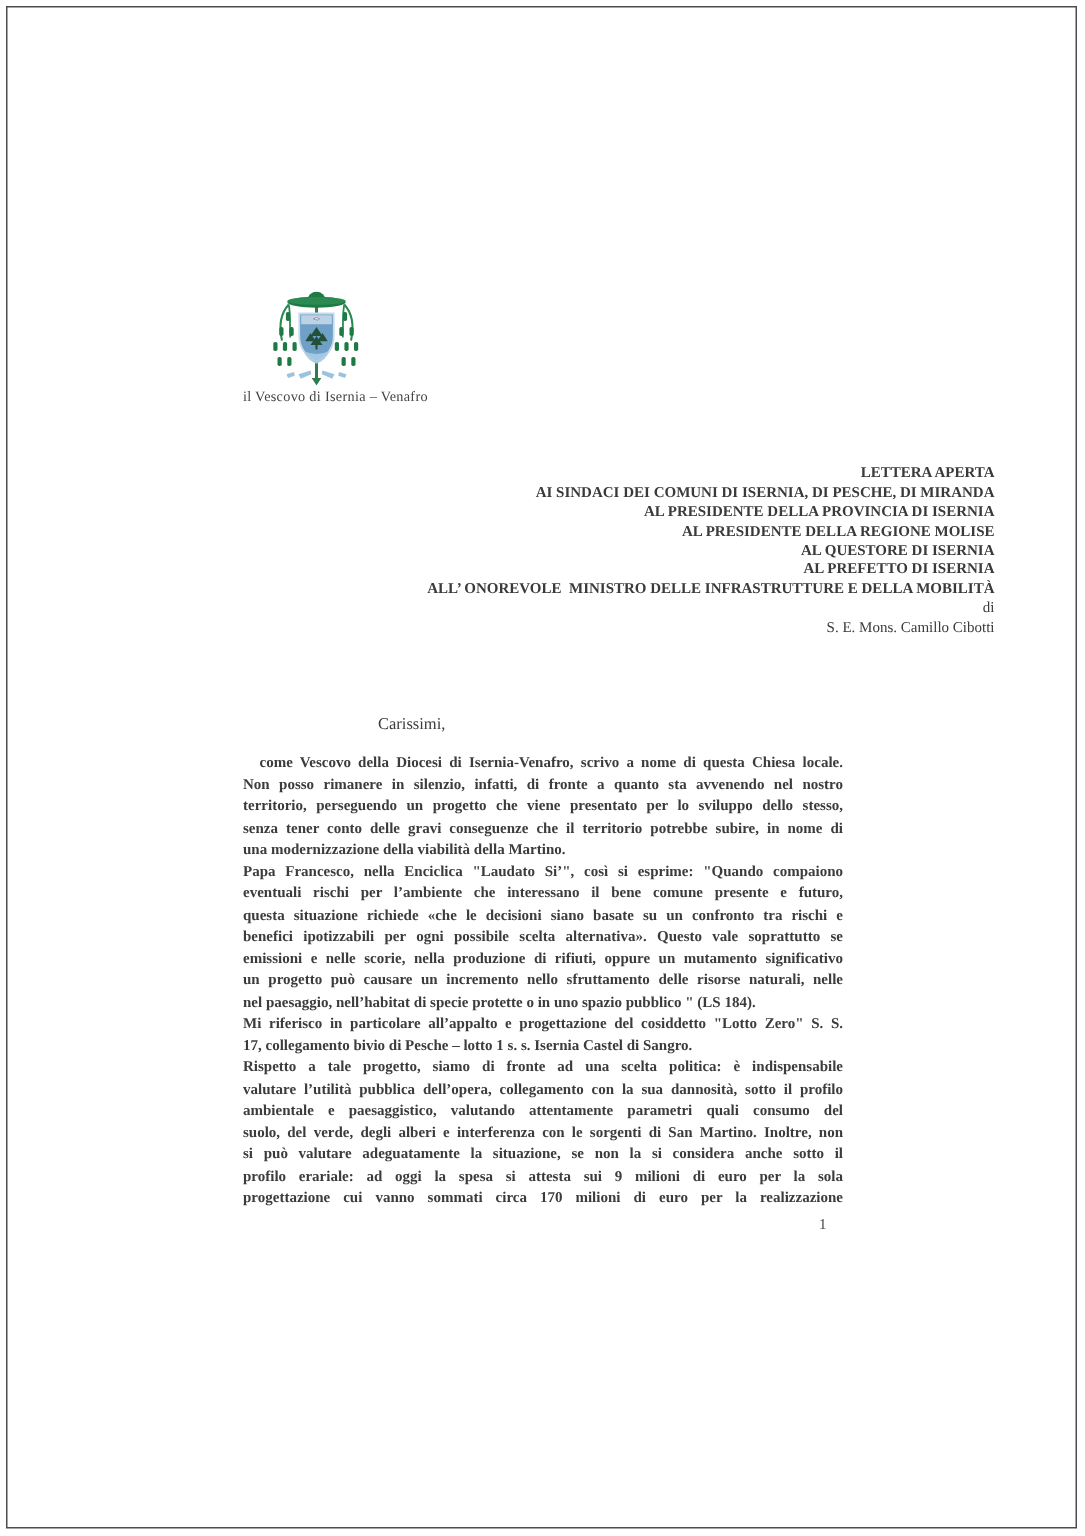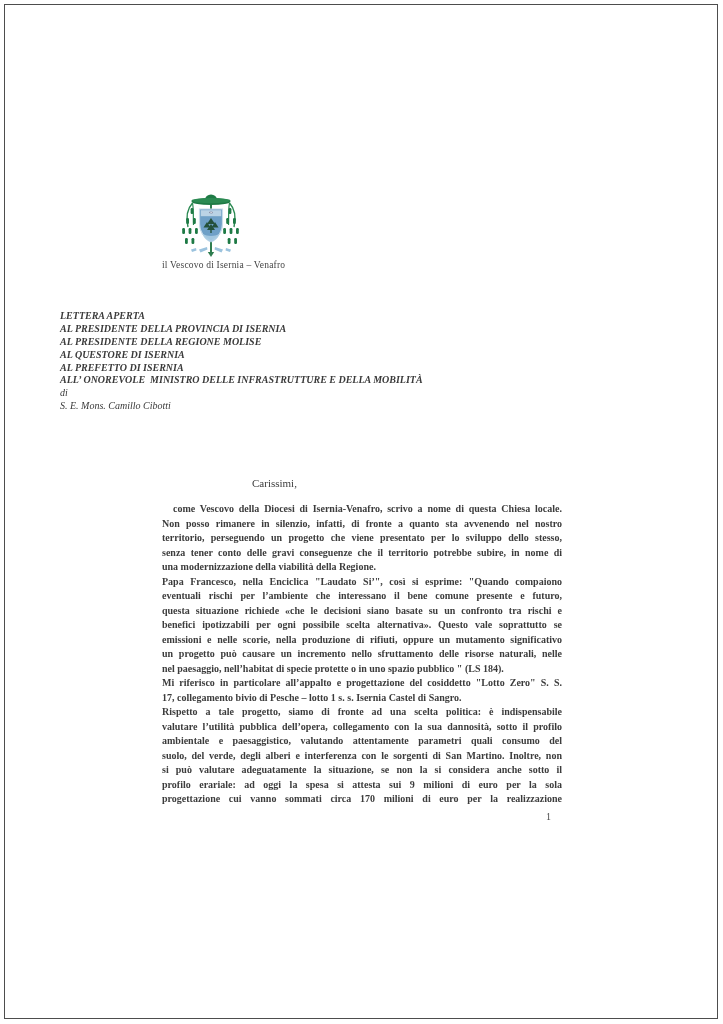--- a/index.html
+++ b/index.html
@@ -5,21 +5,21 @@
   html,body{margin:0;padding:0;background:#ffffff;}
   .page{
     position:relative; width:723px; height:1024px; background:#ffffff;
     font-family:"Liberation Serif","DejaVu Serif",serif; color:#3c3c3c;
     overflow:hidden;
   }
   .frame{ position:absolute; left:4px; top:4px; right:5px; bottom:5px;
     border:1px solid #4d4d4d; pointer-events:none; }
   .crest{ position:absolute; left:181px; top:191px; width:60px; height:68px; }
   .caption{ position:absolute; left:162px; top:260px; font-size:9.5px; color:#444; letter-spacing:.2px; }
-  .header{ position:absolute; left:60px; right:60px; top:310px; text-align:left;font-style:italic; }
+  .header{ position:absolute; left:60px; right:60px; top:310px; text-align:right; }
   .hline{ font-size:10px; line-height:12.9px; height:12.9px; white-space:pre; color:#3a3a3a; }
   .hline.bold{ font-weight:bold; }
   .salutation{ position:absolute; left:252px; top:477px; font-size:11px; }
   .body{ position:absolute; left:162px; top:502px; width:400px; font-size:10px; line-height:14.5px; }
   .bline{ text-align:justify; text-align-last:justify; height:14.5px; overflow:hidden;font-weight:bold; }
   .bline.end{ text-align-last:left; }
   .bline.indent{ text-indent:11px; }
   .pagenum{ position:absolute; left:546px; top:811px; font-size:10px; color:#4a4a4a; }
 </style>
 </head>
@@ -85,40 +85,41 @@
       <path d="M15 57 l-5 1.5 l1 2.5 l4.5 -1.5 z" fill="#9cc3de"></path>
       <path d="M45 57 l5 1.5 l-1 2.5 l-4.5 -1.5 z" fill="#9cc3de"></path>
     </svg>
   </div>
 
   <div class="caption">il Vescovo di Isernia – Venafro</div>
 
   <div class="header">
     <div id="recipients">
         <div class="hline bold">LETTERA APERTA</div>
+        <div class="hline bold">AI SINDACI DEI COMUNI DI ISERNIA, DI PESCHE, DI MIRANDA</div>
         <div class="hline bold">AL PRESIDENTE DELLA PROVINCIA DI ISERNIA</div>
         <div class="hline bold">AL PRESIDENTE DELLA REGIONE MOLISE</div>
         <div class="hline bold">AL QUESTORE DI ISERNIA</div>
         <div class="hline bold">AL PREFETTO DI ISERNIA</div>
         <div class="hline bold">ALL’ ONOREVOLE  MINISTRO DELLE INFRASTRUTTURE E DELLA MOBILITÀ</div>
       </div>
     <div id="fromlines">
         <div class="hline">di</div>
         <div class="hline">S. E. Mons. Camillo Cibotti</div>
       </div>
   </div>
 
   <div class="salutation">Carissimi,</div>
 
   <div class="body" id="bodylines">
       <div class="bline indent">come Vescovo della Diocesi di Isernia-Venafro, scrivo a nome di questa Chiesa locale.</div>
       <div class="bline">Non posso rimanere in silenzio, infatti, di fronte a quanto sta avvenendo nel nostro</div>
       <div class="bline">territorio, perseguendo un progetto che viene presentato per lo sviluppo dello stesso,</div>
       <div class="bline">senza tener conto delle gravi conseguenze che il territorio potrebbe subire, in nome di</div>
-      <div class="bline end">una modernizzazione della viabilità della Regione.</div>
+      <div class="bline end">una modernizzazione della viabilità della Martino.</div>
       <div class="bline">Papa Francesco, nella Enciclica "Laudato Si’", così si esprime: "Quando compaiono</div>
       <div class="bline">eventuali rischi per l’ambiente che interessano il bene comune presente e futuro,</div>
       <div class="bline">questa situazione richiede «che le decisioni siano basate su un confronto tra rischi e</div>
       <div class="bline">benefici ipotizzabili per ogni possibile scelta alternativa». Questo vale soprattutto se</div>
       <div class="bline">emissioni e nelle scorie, nella produzione di rifiuti, oppure un mutamento significativo</div>
       <div class="bline">un progetto può causare un incremento nello sfruttamento delle risorse naturali, nelle</div>
       <div class="bline end">nel paesaggio, nell’habitat di specie protette o in uno spazio pubblico " (LS 184).</div>
       <div class="bline">Mi riferisco in particolare all’appalto e progettazione del cosiddetto "Lotto Zero" S. S.</div>
       <div class="bline end">17, collegamento bivio di Pesche – lotto 1 s. s. Isernia Castel di Sangro.</div>
       <div class="bline">Rispetto a tale progetto, siamo di fronte ad una scelta politica: è indispensabile</div>

